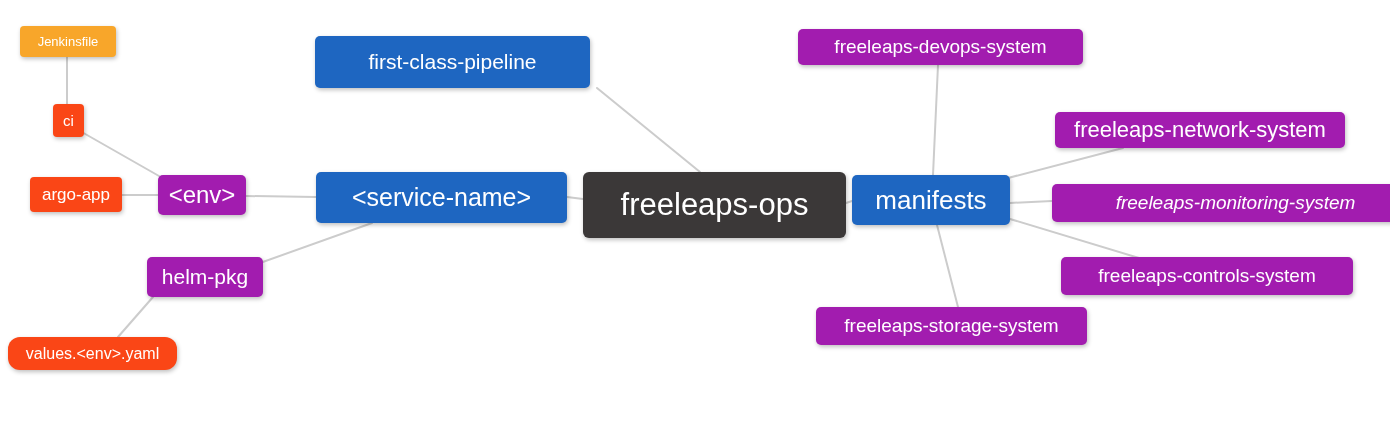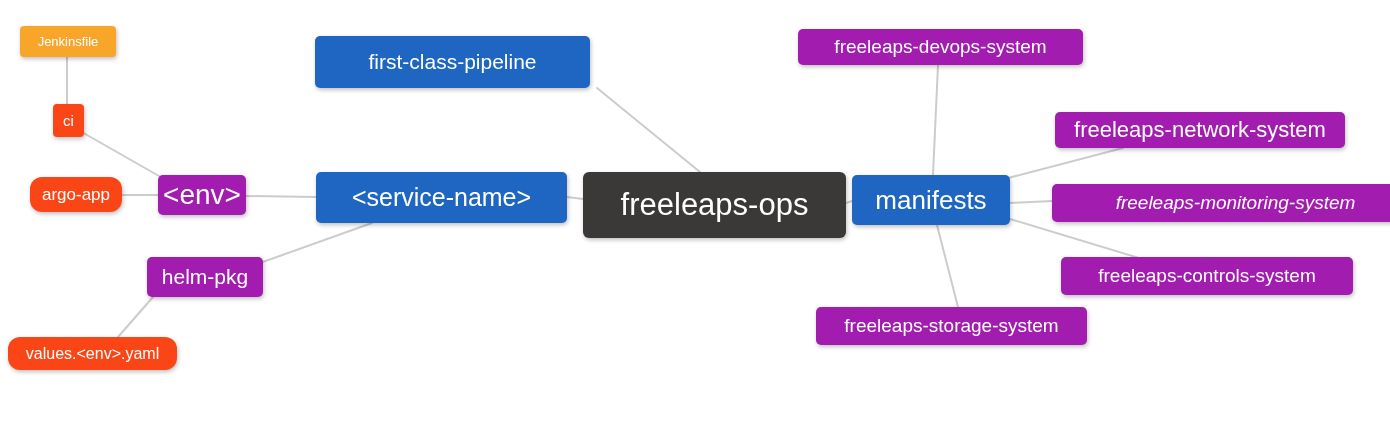--- a/index.html
+++ b/index.html
@@ -37,22 +37,22 @@
   }
   .c-blue   { background: #1e66c1; }
   .c-green  { background: #a21caf; }
   .c-red    { background: #fa4616; }
   .c-orange { background: #f8a62a; }
   .c-dark   { background: #3b3838; }
 
   
   .n-jenkinsfile      { left: 20px;   top: 26px;  width: 96px;  height: 31px; font-size: 13px; border-radius: 4px; }
   .n-ci               { left: 53px;   top: 104px; width: 31px;  height: 33px; font-size: 15px; border-radius: 4px; }
-  .n-argo-app         { left: 30px;   top: 177px; width: 92px;  height: 35px; font-size: 17px; border-radius: 12px; }
-  .n-env              { left: 158px;  top: 175px; width: 88px;  height: 40px; font-size: 28px; }
+  .n-argo-app         { left: 30px;   top: 177px; width: 92px;  height: 35px; font-size: 17px; border-radius: 4px; }
+  .n-env              { left: 158px;  top: 175px; width: 88px;  height: 40px; font-size: 24px; }
   .n-helm-pkg         { left: 147px;  top: 257px; width: 116px; height: 40px; font-size: 21px; }
   .n-values-env-yaml  { left: 8px;    top: 337px; width: 169px; height: 33px; font-size: 16px; border-radius: 12px; }
   .n-first-class-pipeline { left: 315px; top: 36px;  width: 275px; height: 52px; font-size: 21px; }
   .n-service-name     { left: 316px;  top: 172px; width: 251px; height: 51px; font-size: 25px; }
   .n-freeleaps-ops    { left: 583px;  top: 172px; width: 263px; height: 66px; font-size: 31px; border-radius: 6px; }
   .n-manifests        { left: 852px;  top: 175px; width: 158px; height: 50px; font-size: 26px; }
   .n-devops-system    { left: 798px;  top: 29px;  width: 285px; height: 36px; font-size: 19px; }
   .n-network-system   { left: 1055px; top: 112px; width: 290px; height: 36px; font-size: 22px; }
   .n-monitoring-system{ left: 1052px; top: 184px; width: 367px; height: 38px; font-size: 19px; font-style: italic; }
   .n-controls-system  { left: 1061px; top: 257px; width: 292px; height: 38px; font-size: 19px; }

